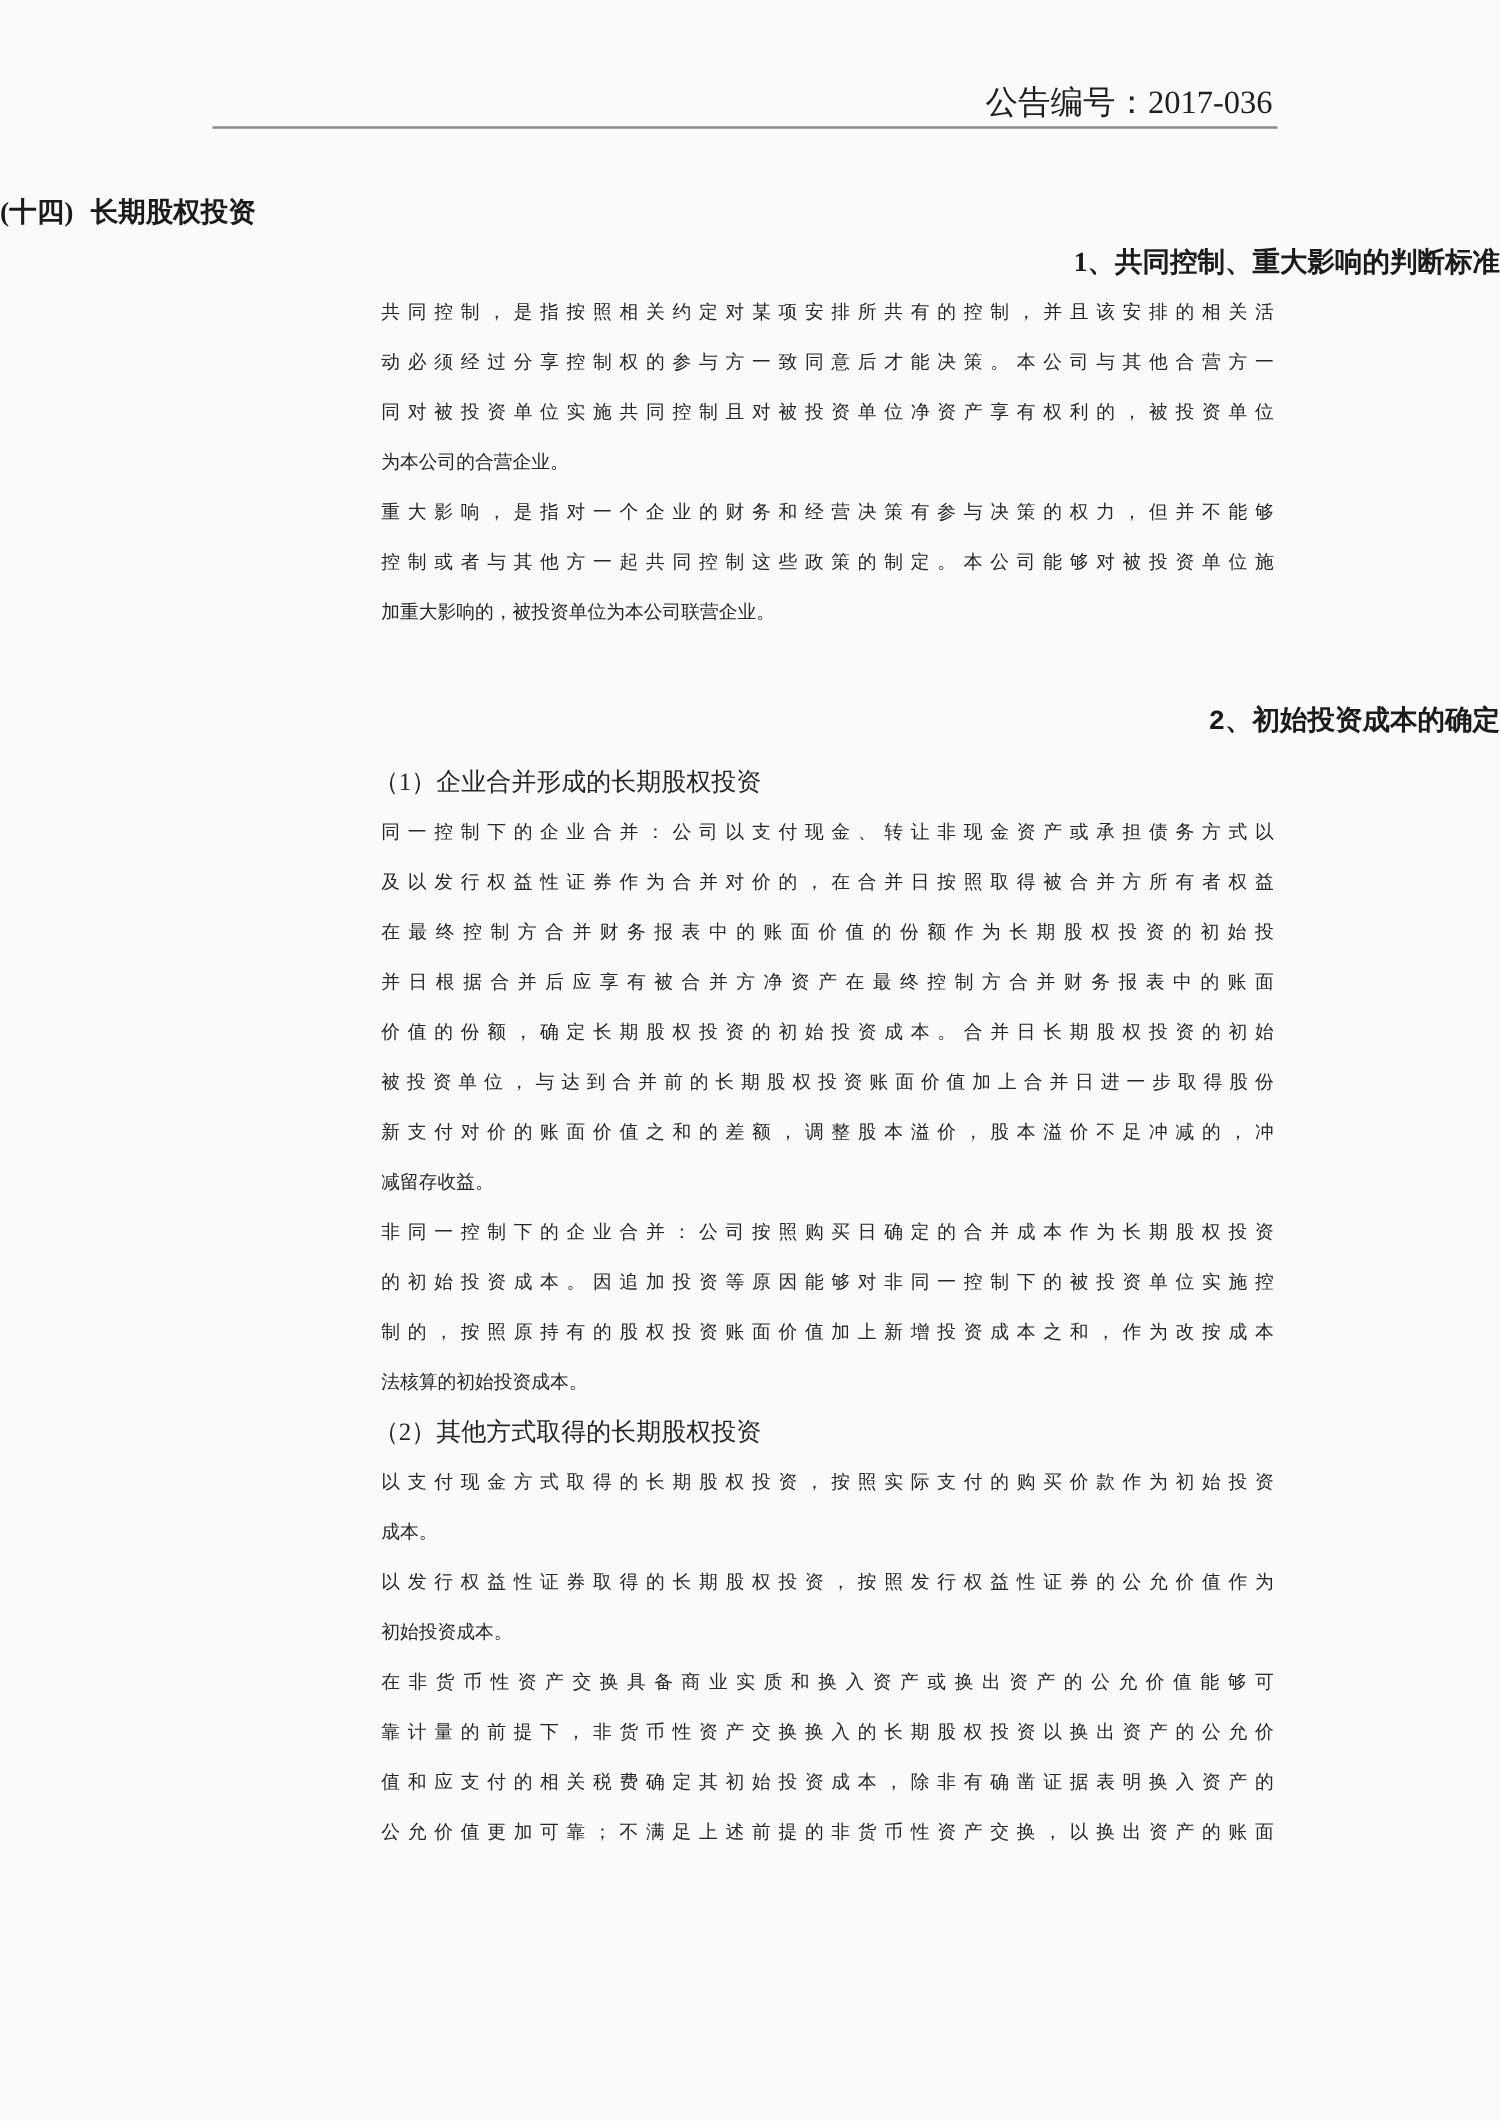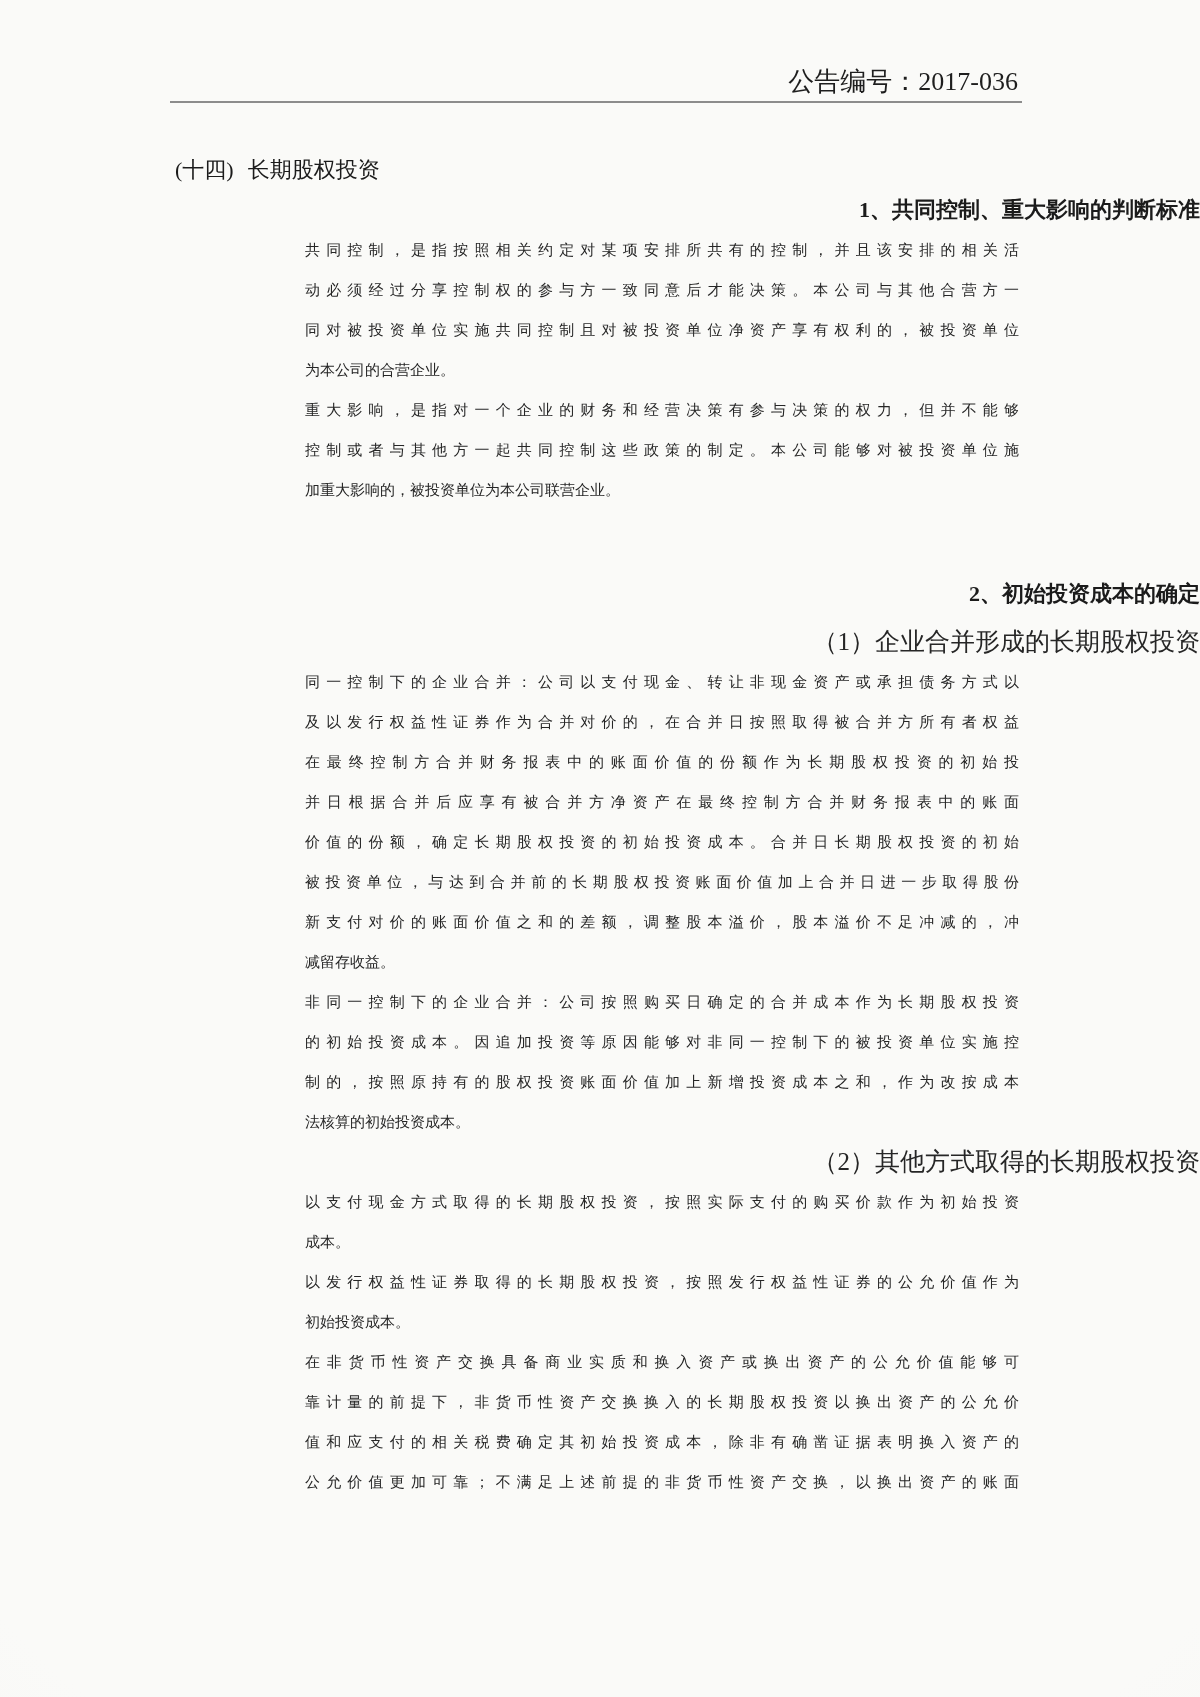--- a/index.html
+++ b/index.html
@@ -28,48 +28,46 @@
     height: 2px;
     background: #8c8c8c;
   }
   .doc-body {
     position: absolute;
     left: 0;
     top: 150px;
     width: 100%;
   }
   .h1row {
-    margin-left: 175px;
     height: 40px;
     line-height: 40px;
-    font-weight: normal;
+    font-weight: bold;
     font-size: 22px;
     color: #1b1b1b;
     white-space: nowrap;
   }
   .h1num { margin-right: 14px; }
   .h2row {
     margin-left: 242px;
     height: 40px;
     line-height: 40px;
     font-weight: bold;
     font-size: 22px;
     color: #1b1b1b;
     white-space: nowrap;
     text-align: right;
   }
   .h2num { display: inline-block; width: 68px; }
-  .para + .h2row { margin-top: 64px; margin-bottom: 8px; }
+  .para + .h2row { margin-top: 48px; margin-bottom: 8px; font-family: Liberation Mono, monospace; }
   .subrow {
     margin-left: 299px;
     height: 40px;
     line-height: 40px;
-    font-size: 25px;
+    font-size: 20px;
     color: #262626;
-    text-align: right;
   }
   .line {
     margin-left: 305px;
     width: 714px;
     height: 40px;
     line-height: 40px;
     font-size: 15px;
     color: #262626;
   }
   .jl {

